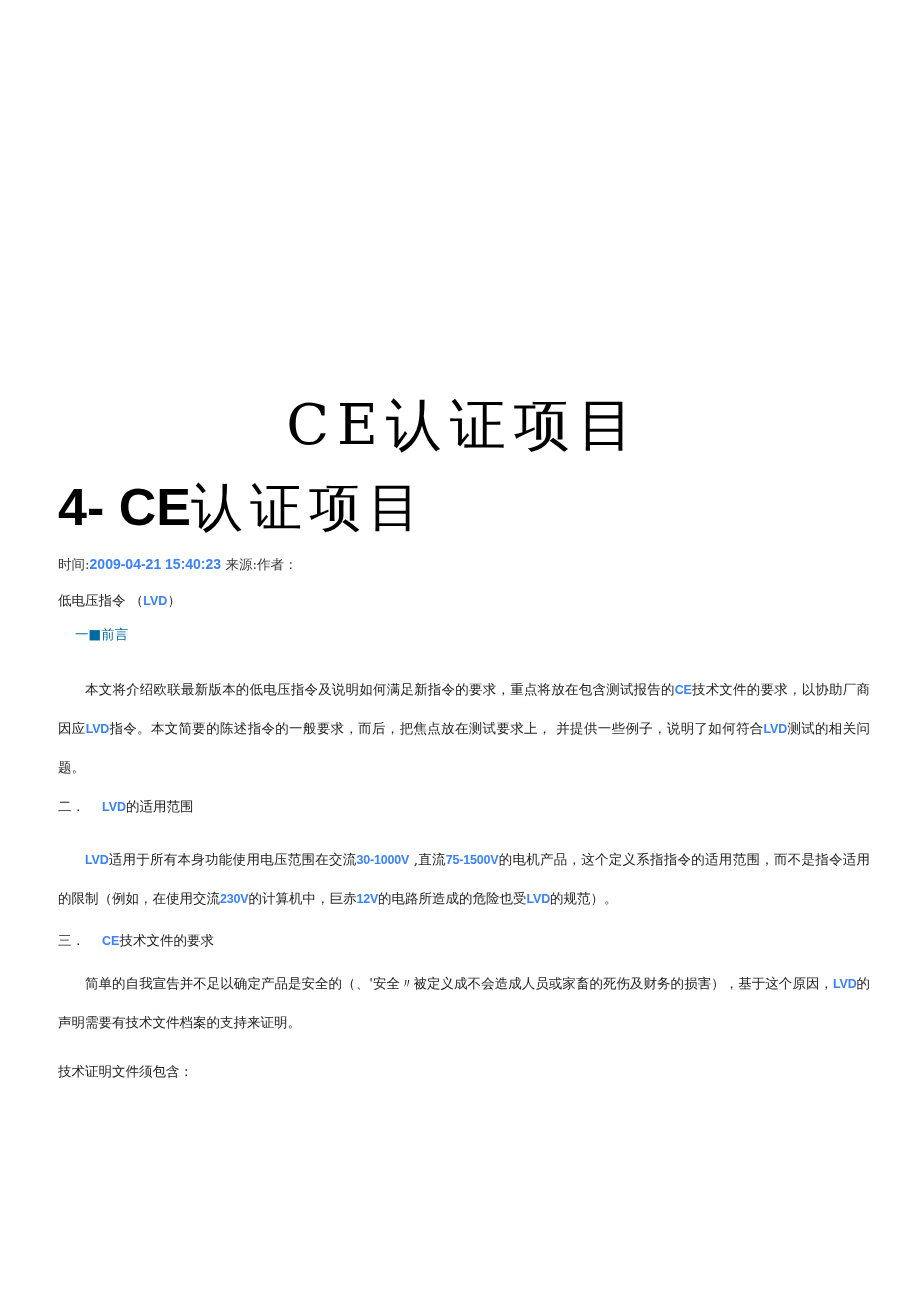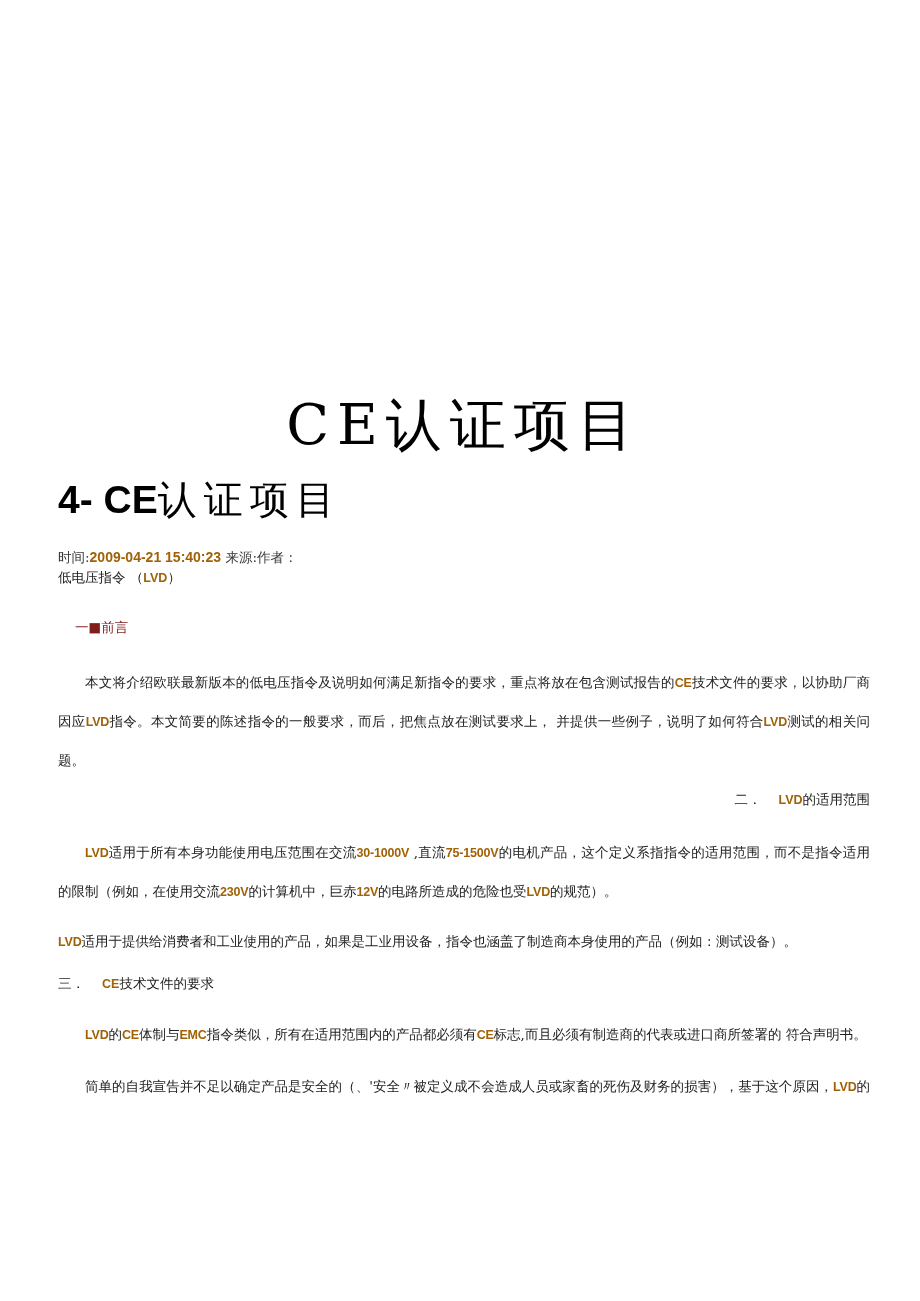--- a/index.html
+++ b/index.html
@@ -13,34 +13,34 @@
     position:relative;
     width:920px; height:1110px;
     background:#ffffff;
     overflow:hidden;
     padding:392px 50px 0 58px;
   }
   
   .lat {
     font-family:"Liberation Sans","DejaVu Sans",sans-serif;
     font-weight:700;
-    color:#a16207;
+    color:#3b82f6;
   }
   .doc-title {
     font-size:56px;
     line-height:66px;
     font-weight:400;
     text-align:center;
     letter-spacing:8px;
     color:#000;
     white-space:nowrap;
   }
   .doc-heading {
-    margin-top:18px;
-    font-size:39px;
+    margin-top:26px;
+    font-size:52px;
     line-height:46px;
     color:#000;
     white-space:nowrap;
   }
   .doc-heading .h-num {
     font-family:"Liberation Sans","DejaVu Sans",sans-serif;
     font-weight:700;
     letter-spacing:0;
   }
   .doc-heading .h-zh {
@@ -48,49 +48,49 @@
     letter-spacing:7px;
   }
   .meta-line {
     margin-top:24px;
     font-size:13.5px;
     line-height:20px;
     color:#3a3a3a;
   }
   .meta-line .lat { font-size:14px; }
   .subtitle-line {
-    margin-top:0;
+    margin-top:16px;
     font-size:13.5px;
     line-height:20px;
   }
   .subtitle-line .lat { font-size:12.5px; }
   .sec-line {
     margin-top:10px;
     font-size:13.5px;
     line-height:20px;
   }
   .sec-line .sec-num { margin-right:17px; }
   .sec-line .lat { font-size:12.5px; }
   .preface-line {
-    margin-top:29px;
+    margin-top:13px;
     padding-left:17px;
     font-size:13.5px;
     line-height:20px;
-    color:#7f1d1d;
+    color:#0369a1;
   }
   .para {
     font-size:13.5px;
     line-height:38px;
     text-align:justify;
     color:#222;
   }
   .para .lat { font-size:12.5px; letter-spacing:-0.2px; }
   .indent { text-indent:27px; }
   .p-intro        { margin-top:26px; }
-  .sec-scope      { margin-top:10px;text-align:right; }
+  .sec-scope      { margin-top:10px; }
   .p-scope        { margin-top:23px; }
   .p-industry     { margin-top:11px; }
   .sec-techfile   { margin-top:12px; }
   .p-cemark       { margin-top:21px; }
   .p-declaration  { margin-top:13px; }
   .tail-line {
     margin-top:22px;
     font-size:13.5px;
     line-height:20px;
     font-family:Liberation Mono, monospace;
@@ -110,23 +110,21 @@
   <p class="subtitle-line"><span>低电压指令 （</span><span class="lat">LVD</span><span>）</span></p>
 
   <p class="preface-line">一■前言</p>
 
   <p class="para indent p-intro"><span>本文将介绍欧联最新版本的低电压指令及说明如何满足新指令的要求，重点将放在包含测试报告的</span><span class="lat">CE</span><span>技术文件的要求，以协助厂商因应</span><span class="lat">LVD</span><span>指令。本文简要的陈述指令的一般要求，而后，把焦点放在测试要求上， 并提供一些例子，说明了如何符合</span><span class="lat">LVD</span><span>测试的相关问题。</span></p>
 
   <p class="sec-line sec-scope"><span class="sec-num">二．</span><span class="lat">LVD</span><span>的适用范围</span></p>
 
   <p class="para indent p-scope"><span class="lat">LVD</span><span>适用于所有本身功能使用电压范围在交流</span><span class="lat">30-1000V</span><span> ,直流</span><span class="lat">75-1500V</span><span>的电机产品，这个定义系指指令的适用范围，而不是指令适用的限制（例如，在使用交流</span><span class="lat">230V</span><span>的计算机中，巨赤</span><span class="lat">12V</span><span>的电路所造成的危险也受</span><span class="lat">LVD</span><span>的规范）。</span></p>
 
-  <p class="para p-industry"><span class="lat">LVD</span><span>适用于提供给消费者和工业使用的产品，如果是工业用设备，指令也涵盖了制造商本身使用的产品（例如：测试设备）。</span></p>
 
   <p class="sec-line sec-techfile"><span class="sec-num">三．</span><span class="lat">CE</span><span>技术文件的要求</span></p>
 
-  <p class="para indent p-cemark"><span class="lat">LVD</span><span>的</span><span class="lat">CE</span><span>体制与</span><span class="lat">EMC</span><span>指令类似，所有在适用范围内的产品都必须有</span><span class="lat">CE</span><span>标志,而且必须有制造商的代表或进口商所签署的 符合声明书。</span></p>
 
   <p class="para indent p-declaration"><span>简单的自我宣告并不足以确定产品是安全的（、'安全〃被定义成不会造成人员或家畜的死伤及财务的损害），基于这个原因，</span><span class="lat">LVD</span><span>的声明需要有技术文件档案的支持来证明。</span></p>
 
   <p class="tail-line">技术证明文件须包含：</p>
 
 </div>
 
 </body></html>

